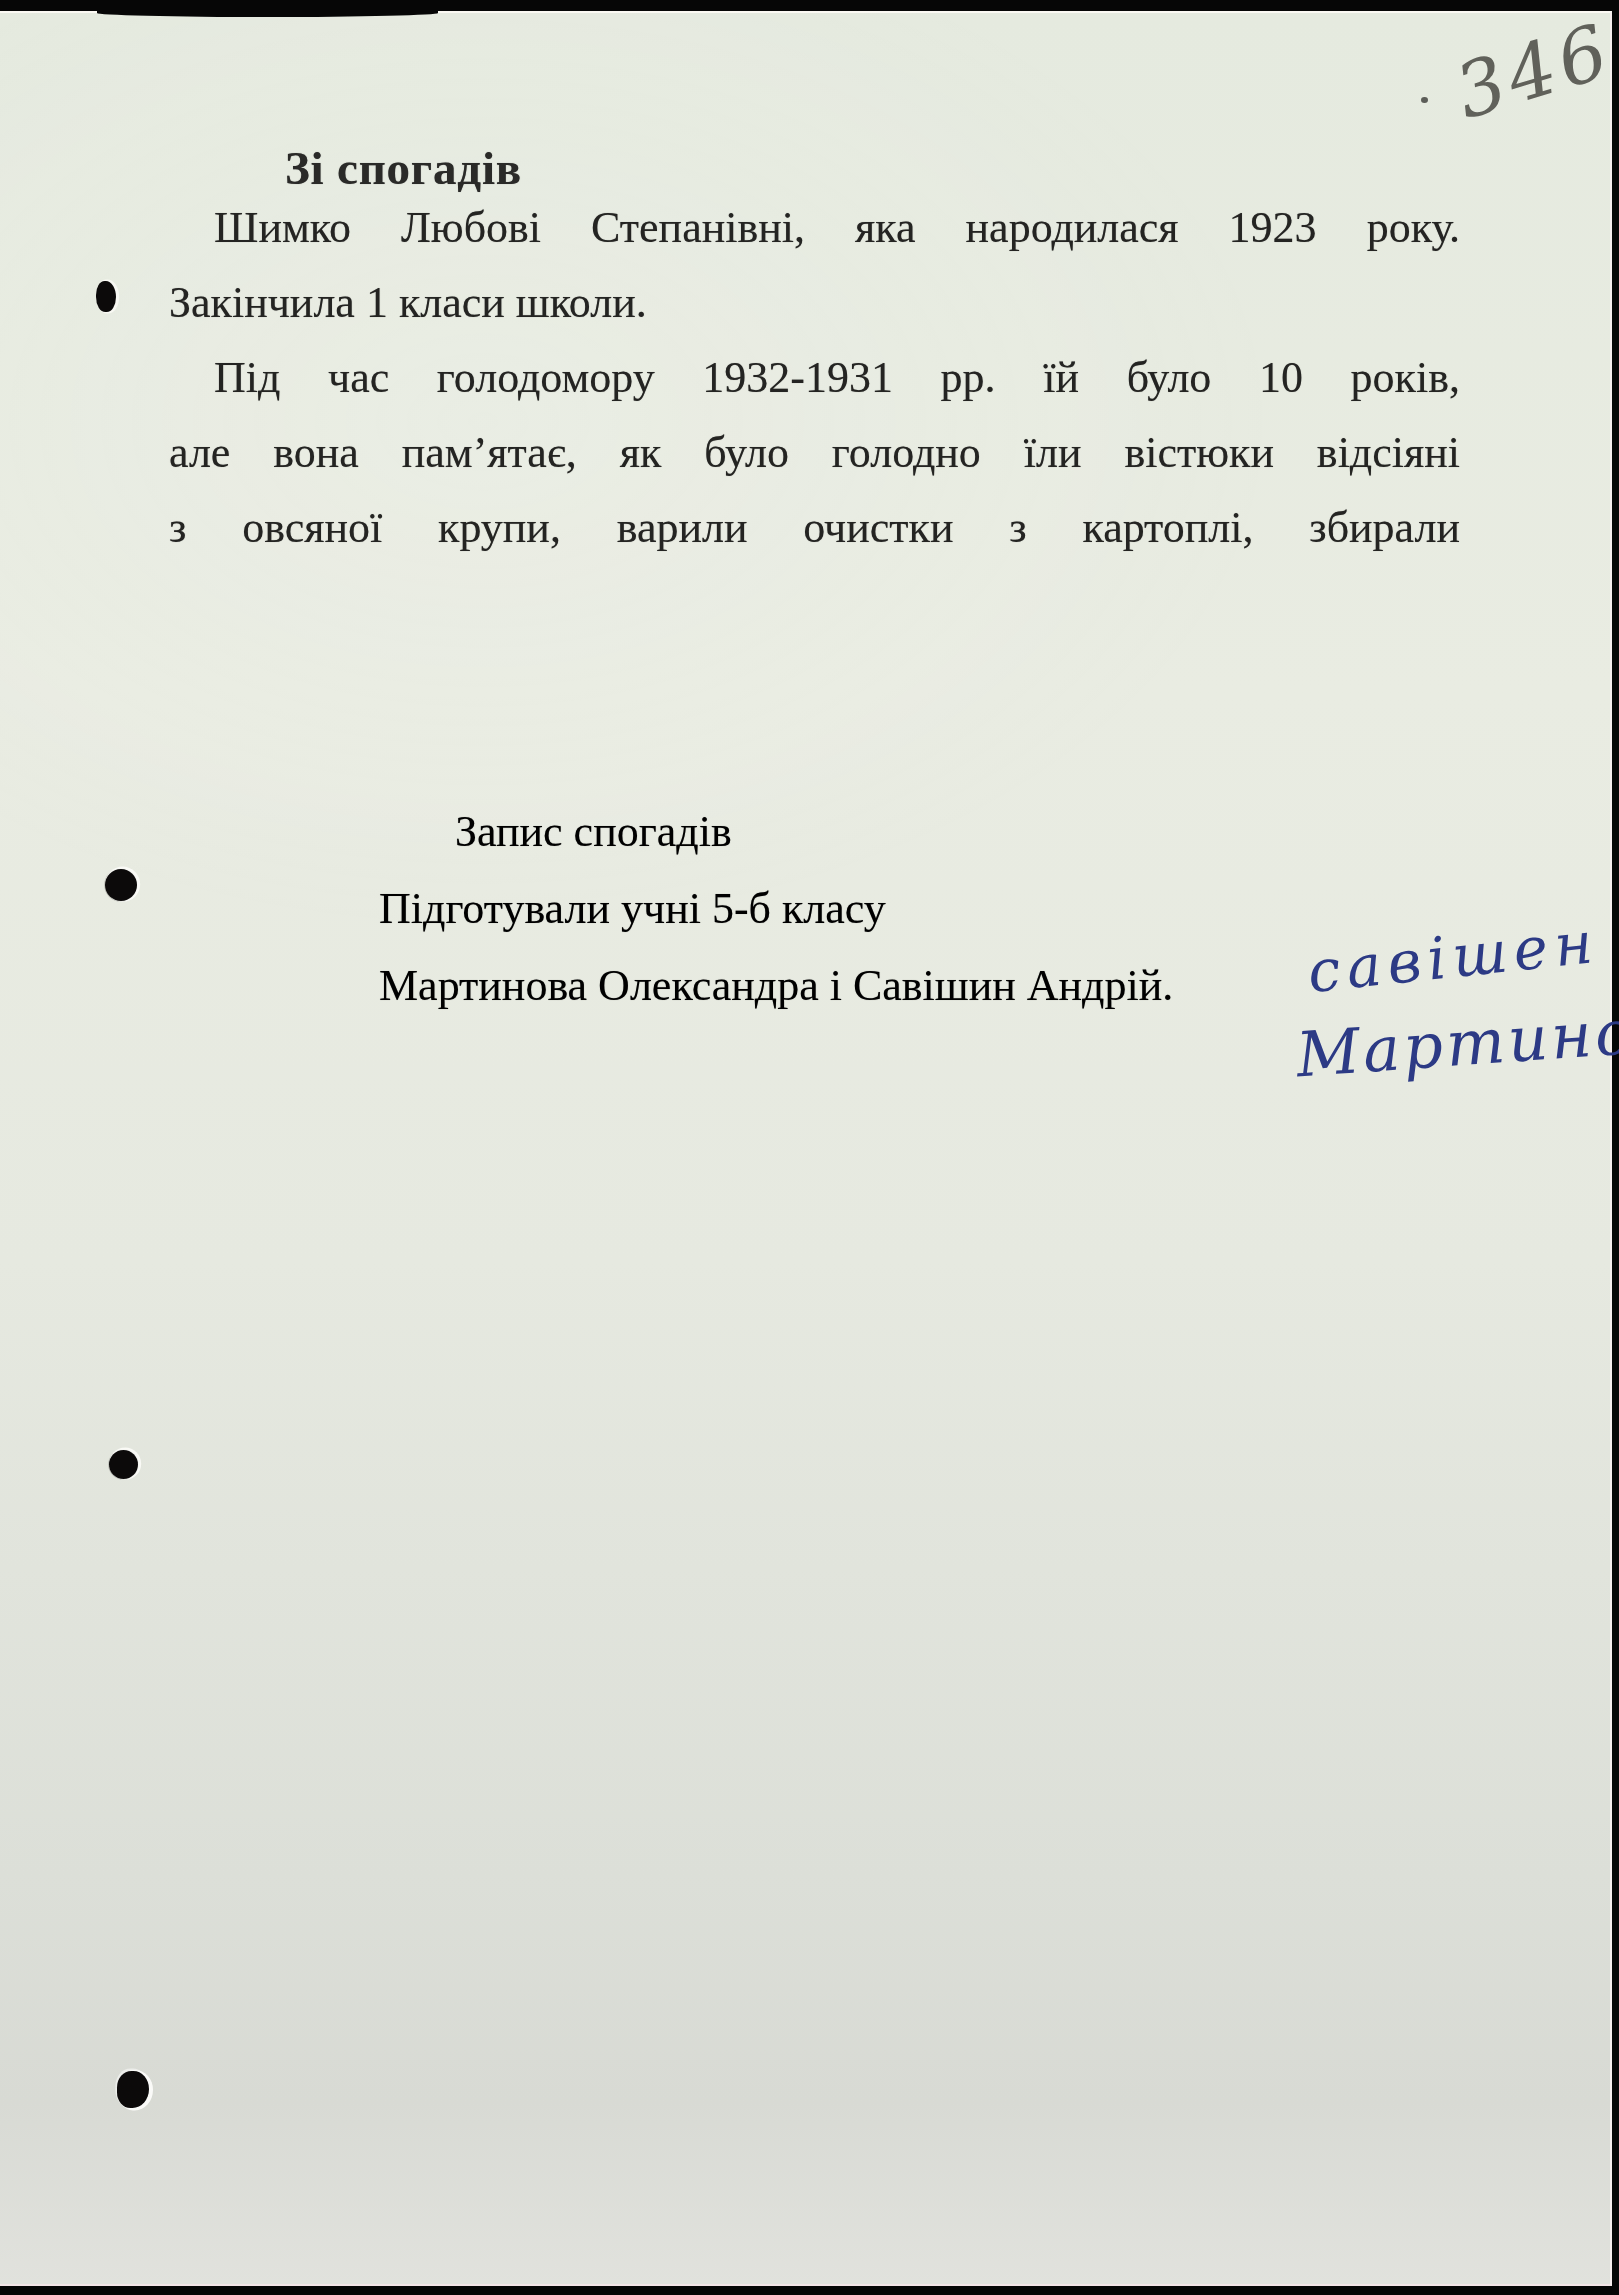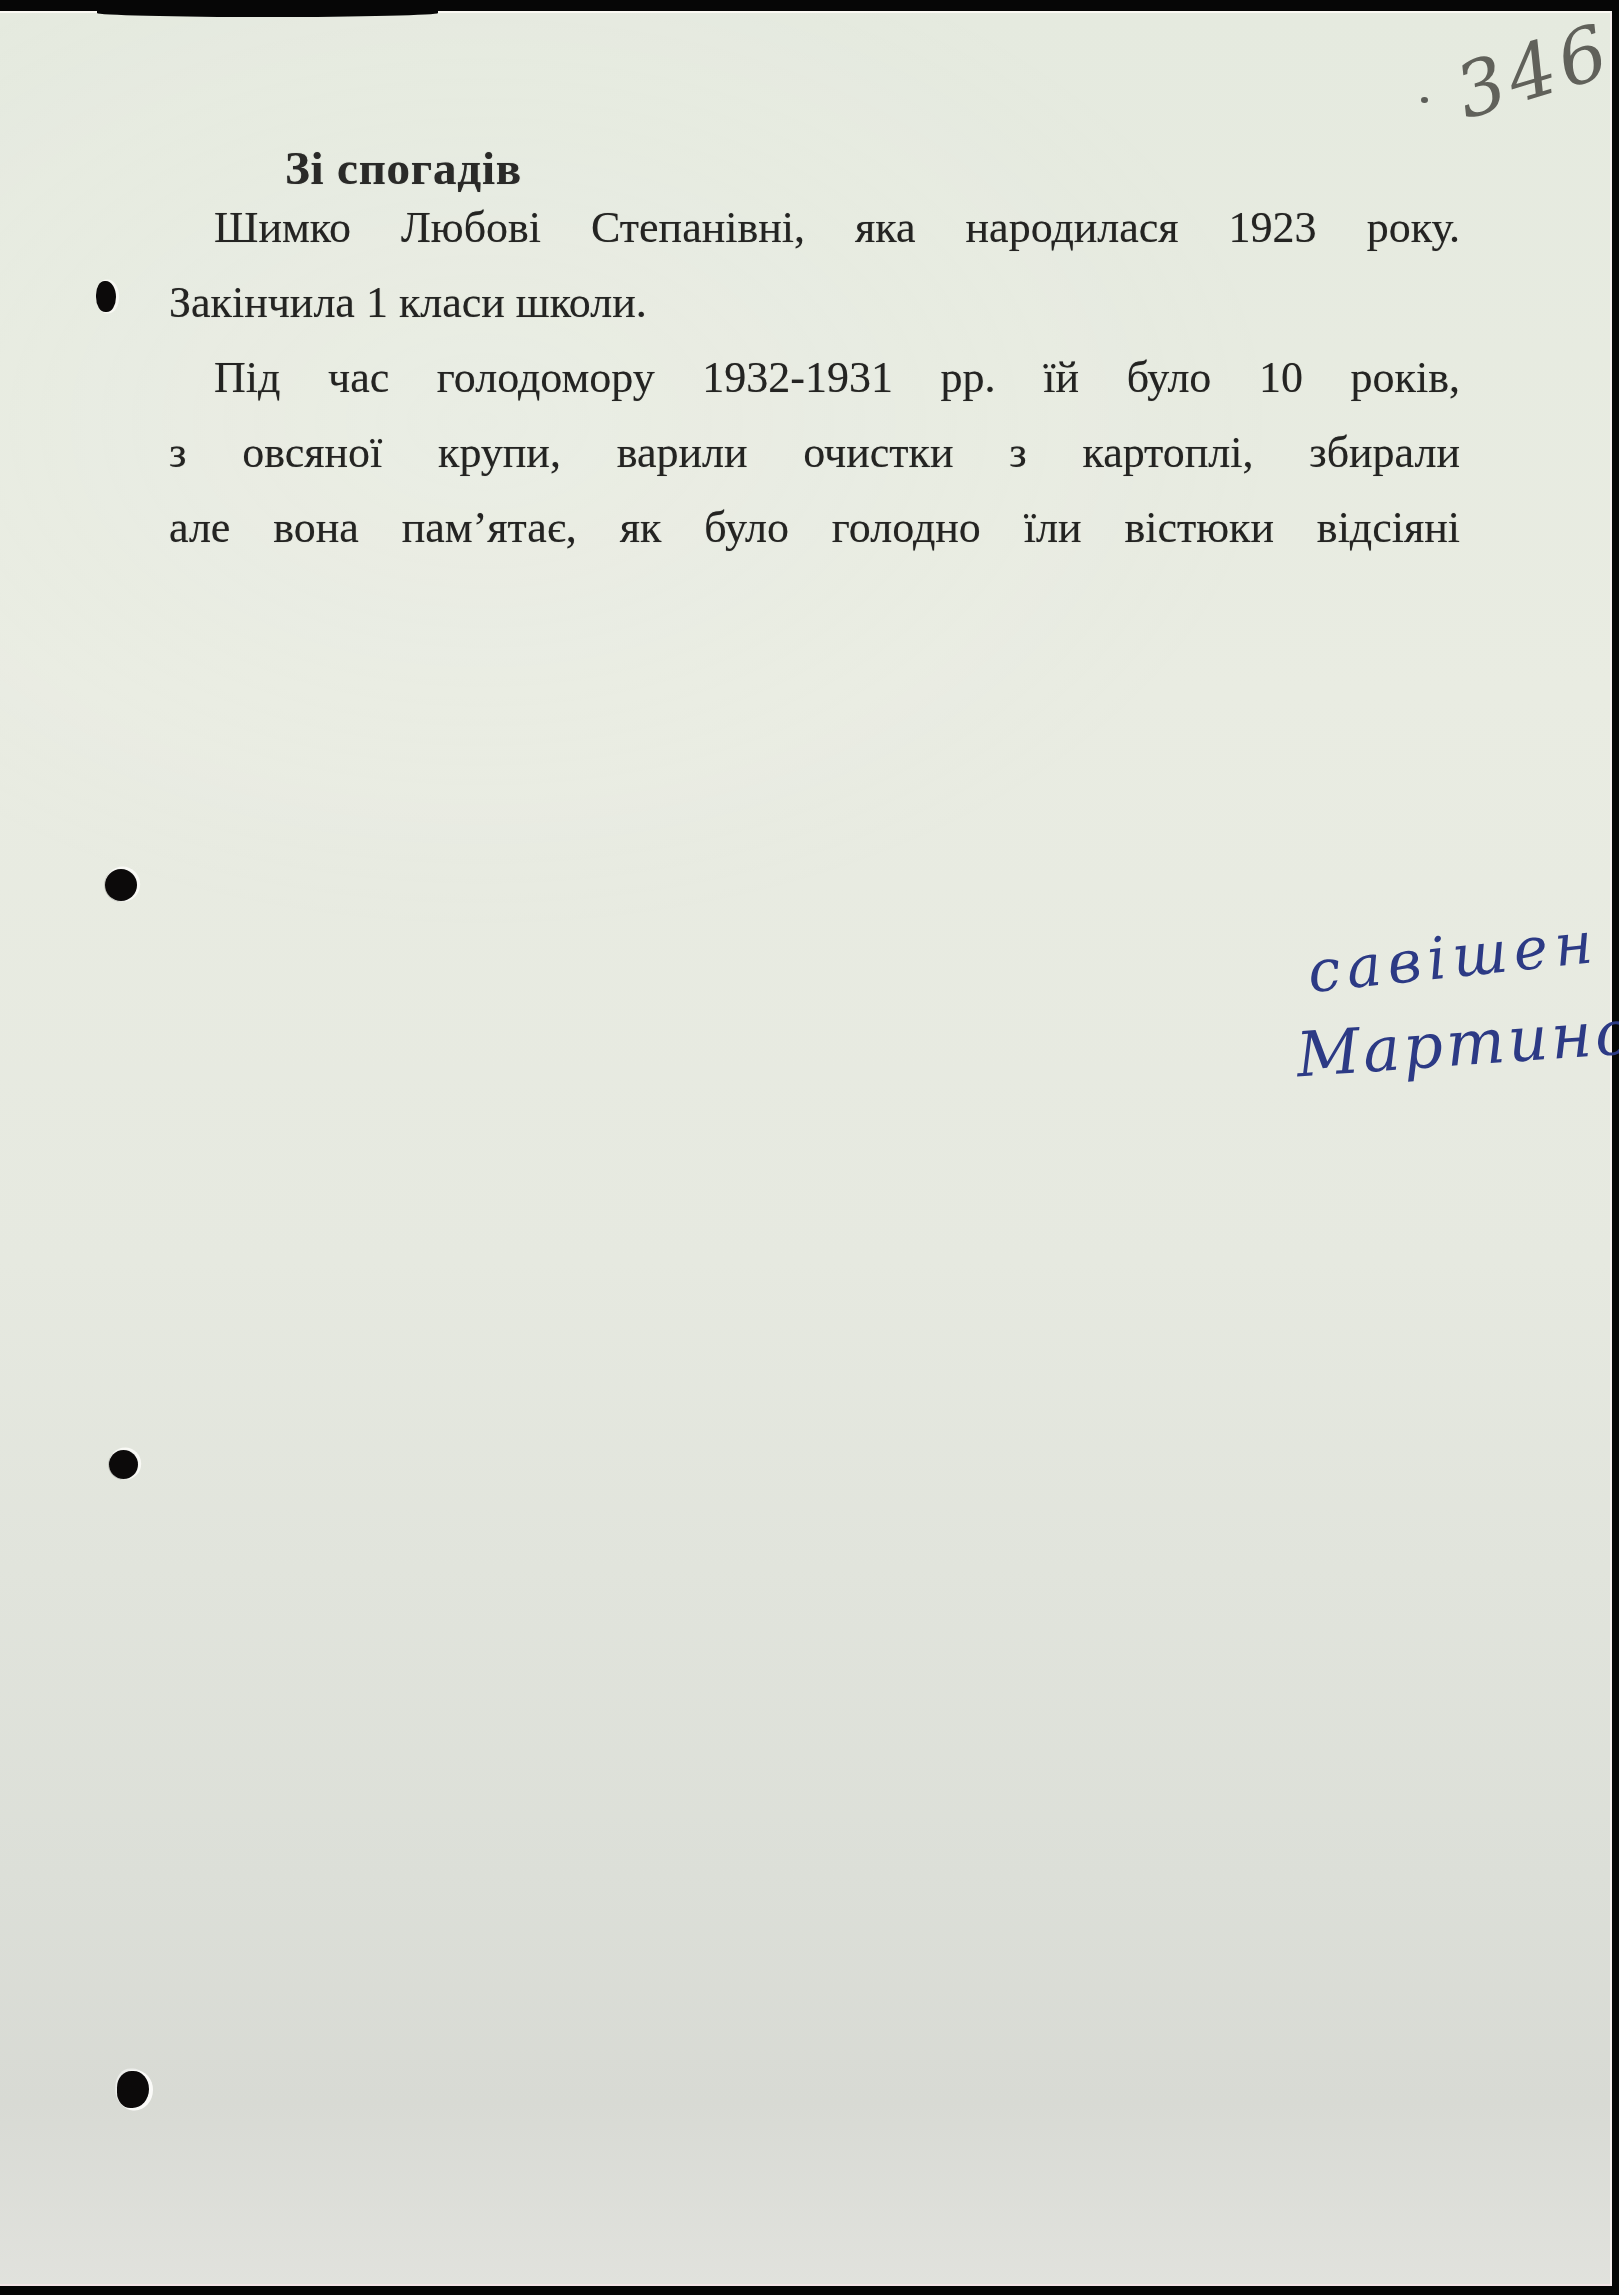--- a/index.html
+++ b/index.html
@@ -183,24 +183,29 @@
 
     <div class="pagenum">346</div>
     <div class="ink-dot"></div>
 
     <h1 class="title">Зі спогадів</h1>
 
     <div class="body-text">
       <div class="line indent">Шимко Любові Степанівні, яка народилася 1923 року.</div>
       <div class="line no-stretch">Закінчила 1 класи школи.</div>
       <div class="line indent">Під час голодомору 1932-1931 рр. їй було 10 років,</div>
+      <div class="line">але вона пам’ятає, як було голодно їли вістюки відсіяні</div>
       <div class="line">з овсяної крупи, варили очистки з картоплі, збирали</div>
-      <div class="line">але вона пам’ятає, як було голодно їли вістюки відсіяні</div>
     </div>
 
+    <div class="credits">
+      <div class="credit-first">Запис спогадів</div>
+      <div>Підготували учні 5-б класу</div>
+      <div>Мартинова Олександра і Савішин Андрій.</div>
+    </div>
 
     <div class="sig sig-1">савішен</div>
     <div class="sig sig-2">Мартинова</div>
 
     <div class="hole hole-1"></div>
     <div class="hole hole-2"></div>
     <div class="hole hole-3"></div>
     <div class="hole hole-4"></div>
   </div>
 </div>

